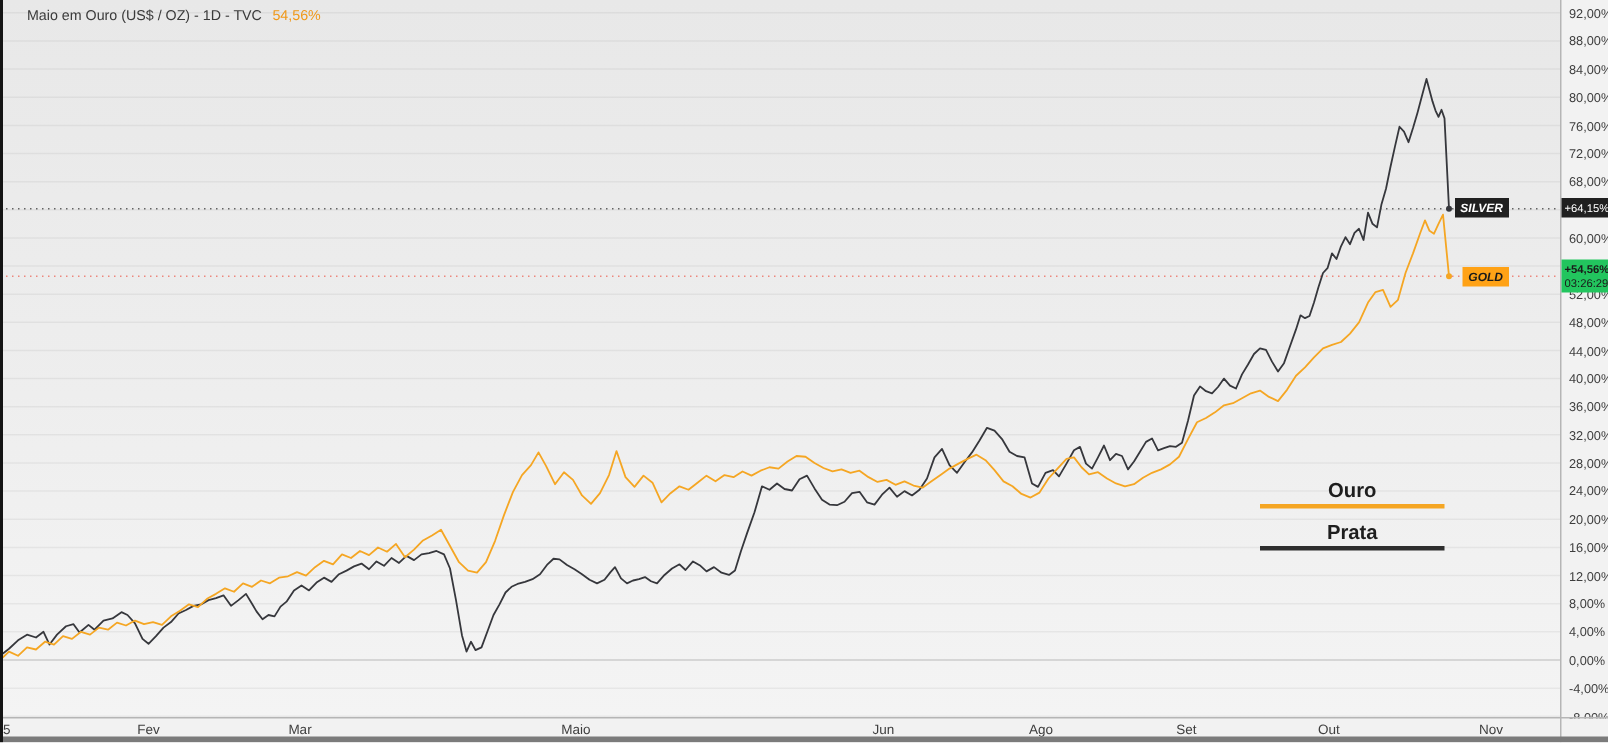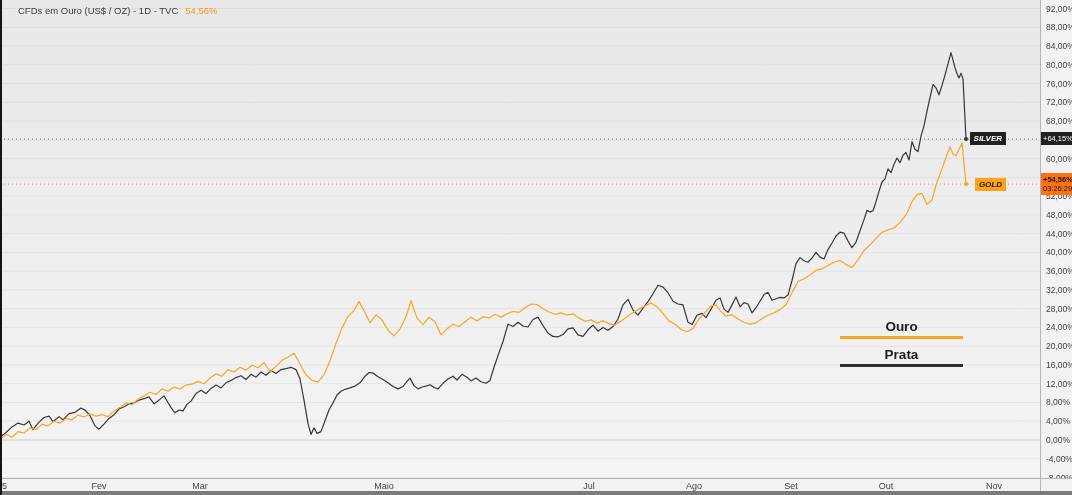--- a/index.html
+++ b/index.html
@@ -26,21 +26,21 @@
   #time-axis{position:absolute;left:0;top:479px;width:1040px;height:12px;background:#f2f2f2;cursor:ew-resize;}
   .mlabel{position:absolute;top:2px;width:44px;margin-left:-22px;text-align:center;font-size:9px;color:#3e3e3e;}
   #corner{position:absolute;left:1041px;top:479px;width:31px;height:12px;background:#f2f2f2;}
   
   .tag{position:absolute;z-index:20;font-size:8px;font-weight:bold;padding:2px 4px 2px 4px;white-space:nowrap;font-style:italic;}
   #tag-silver{right:34px;background:#202020;color:#ffffff;}
   #tag-gold{right:34px;background:#ffa216;color:#1a1a1a;}
   .price-badge{position:absolute;left:1041px;width:31px;z-index:20;font-size:7.5px;font-weight:normal;
                padding:2px 0 2px 2px;box-sizing:border-box;}
   #pb-silver{background:#202020;color:#ffffff;}
-  #pb-gold{background:#f97316;color:#1a1a1a;line-height:9px;font-weight:bold;}
+  #pb-gold{background:#22c55e;color:#1a1a1a;line-height:9px;font-weight:bold;}
   #pb-gold .cd{font-weight:normal;}
   
   #legend-box{position:absolute;left:840px;top:319px;width:123px;z-index:9;text-align:center;
               color:#1e1e1e;font-weight:bold;font-size:13.5px;cursor:move;}
   .legend-line{height:3px;margin-top:2px;}
   #legend-gold-line{background:#f5a623;}
   #legend-silver-text{margin-top:8px;}
   #legend-silver-line{background:#2e2e2e;}
 </style>
 </head>
@@ -79,21 +79,21 @@
         <line x1="0" x2="1040" y1="184.1" y2="184.1" stroke="#ed7d71" stroke-width="1" stroke-dasharray="1 3" opacity="0.9"></line>
         <line x1="0" x2="1040" y1="139.1" y2="139.1" stroke="#555555" stroke-width="1" stroke-dasharray="1 3" opacity="0.9"></line>
         <polyline points="0,437.2 6,432.5 12,426.9 18,423.1 24,425.0 29,421.2 33,429.7 38,423.1 44,417.5 49,416.1 53,421.7 59,416.6 63,419.8 69,413.7 75,412.3 81,408.1 85,410.0 90,415.6 95,425.9 99,429.2 104,424.1 109,418.4 114,414.7 119,409.0 124,406.7 129,403.9 134,402.9 139,400.1 144,398.7 149,396.9 154,403.9 159,400.1 164,395.9 168,402.5 171,407.6 175,412.8 179,410.0 183,410.9 187,404.4 191,401.1 196,393.6 201,390.3 206,393.6 211,388.4 216,385.1 221,387.9 226,382.8 231,380.4 236,377.6 241,375.7 246,379.5 251,374.3 256,377.2 261,372.0 266,375.3 271,370.6 276,373.4 281,369.6 286,368.7 291,367.3 296,369.6 300,379.0 304,400.1 308,423.6 311,434.4 314,427.8 317,433.4 321,431.6 325,420.8 329,410.0 333,402.9 337,395.0 341,391.2 345,389.3 350,387.9 355,386.1 360,382.8 365,376.2 369,372.5 373,372.9 378,376.7 383,379.5 388,382.8 393,386.5 398,388.9 403,386.5 407,381.4 410,378.1 414,385.6 418,388.9 422,387.0 426,386.1 430,384.7 434,387.5 438,388.9 443,383.3 448,379.0 453,376.2 457,380.0 462,374.3 467,377.2 471,380.9 476,378.1 481,381.8 486,383.3 490,380.4 494,367.3 498,355.6 503,341.5 508,324.2 513,326.5 518,322.3 523,326.0 528,327.0 533,319.5 538,317.1 543,325.6 548,333.1 553,336.4 558,336.8 563,334.5 568,328.8 573,327.9 578,334.9 583,336.4 588,329.8 593,325.1 598,331.2 603,327.4 608,330.3 613,326.5 618,319.0 623,304.9 628,299.3 633,310.1 638,315.2 643,308.2 648,301.6 653,293.7 658,285.2 663,287.1 668,292.7 673,301.2 678,304.0 683,304.9 688,322.3 692,324.6 697,315.2 702,313.4 706,317.6 711,309.1 716,300.2 720,297.9 724,309.1 728,312.4 732,304.9 736,297.0 740,306.8 744,302.6 748,304.0 752,312.9 756,307.7 760,301.2 764,294.6 768,292.3 772,300.2 776,298.8 780,297.4 784,297.9 788,295.1 792,280.5 796,263.7 800,257.6 804,260.8 808,262.2 812,258.0 816,252.4 820,257.1 824,259.0 828,249.6 832,243.0 836,236.0 840,232.2 844,233.2 848,241.1 852,247.7 856,242.1 860,230.8 864,219.6 867,210.2 870,212.1 873,210.7 876,201.7 879,191.4 882,182.0 885,178.8 888,168.9 891,172.7 894,164.2 897,158.1 900,162.8 903,155.3 906,152.5 909,160.0 912,141.7 915,149.2 918,151.6 921,136.1 924,125.8 927,111.2 930,97.6 933,84.5 936,87.8 939,94.8 942,85.4 945,75.1 948,63.9 951,52.6 953,60.1 955,67.6 957,73.7 959,77.9 961,73.2 963,78.9 966,139.1" fill="none" stroke="#36373c" stroke-width="1.2" stroke-linejoin="round" stroke-linecap="round"></polyline>
         <circle cx="966" cy="139.1" r="2" fill="#36373c"></circle>
         <polyline points="0,440.0 6,434.4 12,437.2 18,431.6 24,433.0 30,427.8 36,429.7 42,424.1 48,425.9 54,421.2 60,423.1 66,418.4 72,419.8 78,415.1 84,417.0 90,413.7 96,416.1 102,414.7 108,416.6 114,410.9 120,407.2 126,402.9 132,404.8 138,399.2 144,395.9 150,392.2 156,394.5 162,388.9 168,391.2 174,387.0 180,388.9 186,385.1 192,384.2 198,381.4 204,383.7 210,378.1 216,373.9 222,376.2 228,369.6 234,372.0 240,367.3 246,370.1 252,365.0 258,367.8 264,362.6 270,371.5 276,366.4 282,360.3 288,357.0 294,353.2 300,364.0 306,374.8 312,380.4 318,381.8 324,374.8 330,360.7 336,343.4 342,327.9 348,316.7 354,310.1 359,301.6 364,310.6 370,322.8 376,314.8 382,319.9 388,330.3 394,335.9 400,328.8 406,316.7 411,300.7 417,318.1 423,324.6 429,317.1 435,321.8 441,334.9 447,328.8 453,324.2 459,326.5 465,321.8 471,317.1 477,320.9 483,316.7 489,318.1 495,314.3 501,317.1 507,313.8 513,311.5 519,312.4 525,307.7 531,304.0 537,304.5 543,308.7 549,312.0 555,314.3 561,312.9 567,315.2 573,313.8 579,318.1 585,321.3 591,319.9 597,323.2 603,320.9 609,323.7 615,325.1 621,320.9 627,316.7 633,312.4 639,309.1 645,305.9 651,303.1 657,306.8 663,313.4 669,320.9 675,324.2 681,329.3 687,331.7 693,328.4 699,319.0 705,312.4 711,305.9 716,304.9 721,311.5 726,316.2 732,314.8 738,319.0 744,322.3 750,324.2 756,322.8 762,318.5 768,315.2 774,312.9 780,309.6 786,304.5 792,292.7 798,281.5 804,278.7 810,274.9 816,270.2 822,268.8 828,265.5 834,262.2 840,260.4 846,264.6 852,267.4 858,259.9 864,250.5 870,244.9 876,238.3 882,232.2 888,229.9 894,228.0 900,222.4 906,214.9 912,201.7 917,194.7 922,193.3 927,204.6 932,199.9 937,182.0 942,168.9 947,154.8 950,146.9 953,153.9 956,155.8 959,149.2 962,143.1 966,184.1" fill="none" stroke="#f5a623" stroke-width="1.2" stroke-linejoin="round" stroke-linecap="round"></polyline>
         <circle cx="966" cy="184.1" r="2" fill="#f5a623"></circle>
       </svg>
 
     <div id="hdr">
       <div class="row">
-        <span>CFDs em Ouro (US$ / OZ) - 1D - TVC</span><span class="val-gold">54,56%</span>
+        <span>Maio em Ouro (US$ / OZ) - 1D - TVC</span><span class="val-gold">54,56%</span>
       </div>
     </div>
 
     <div id="legend-box">
       <div id="legend-gold-text">Ouro</div>
       <div id="legend-gold-line" class="legend-line"></div>
       <div id="legend-silver-text">Prata</div>
       <div id="legend-silver-line" class="legend-line"></div>
     </div>
 
@@ -138,21 +138,21 @@
     <div class="cd">03:26:29</div>
   </div>
 
   <div id="time-axis">
       <div class="mlabel" style="left: -3px;">2025</div>
       <div class="mlabel" style="left: 99px;">Fev</div>
       <div class="mlabel" style="left: 200px;">Mar</div>
       <div class="mlabel" style="left: 287px; margin-top: 22px;">Abr</div>
       <div class="mlabel" style="left: 384px;">Maio</div>
       <div class="mlabel" style="left: 479px; margin-top: 31px;">Jun</div>
-      <div class="mlabel" style="left: 589px;">Jul</div>
+      <div class="mlabel" style="left: 589px;">Jun</div>
       <div class="mlabel" style="left: 694px;">Ago</div>
       <div class="mlabel" style="left: 791px;">Set</div>
       <div class="mlabel" style="left: 886px;">Out</div>
       <div class="mlabel" style="left: 994px;">Nov</div>
     </div>
   <div id="corner"></div>
 
   <div class="v-sep"></div>
   <div class="h-sep"></div>
   <div class="left-edge"></div>

